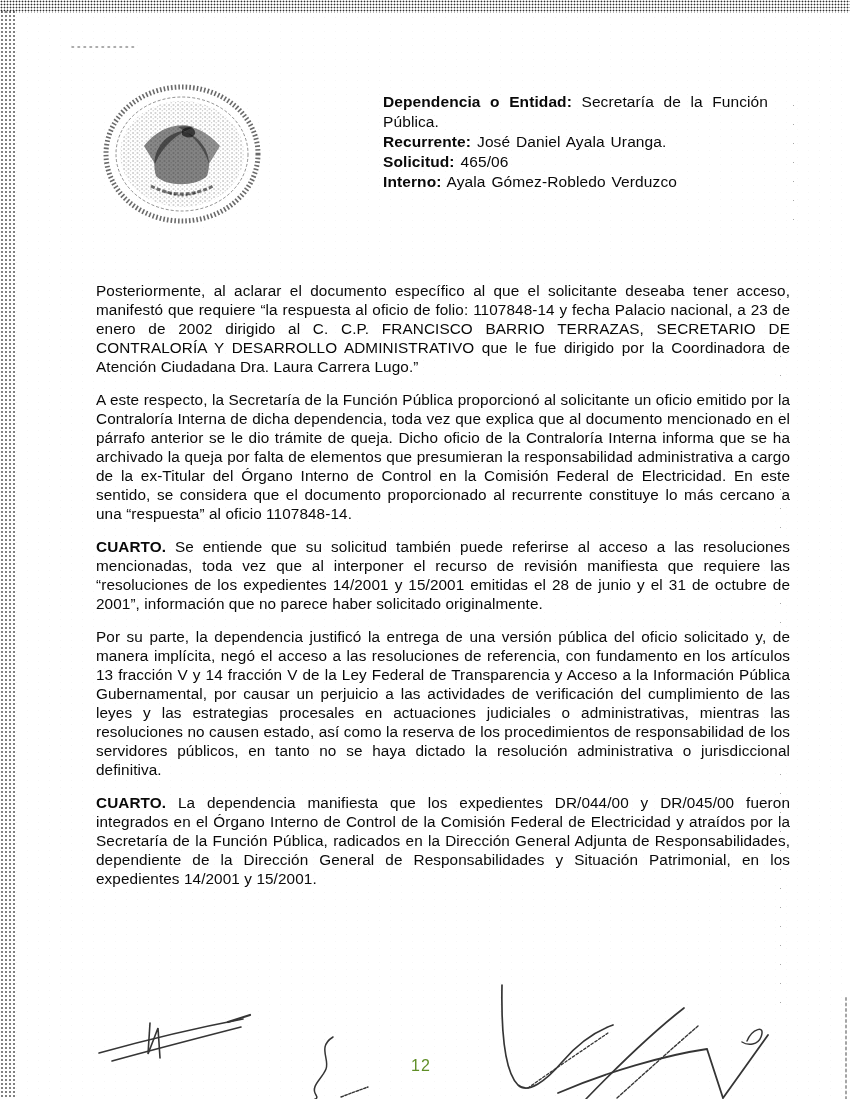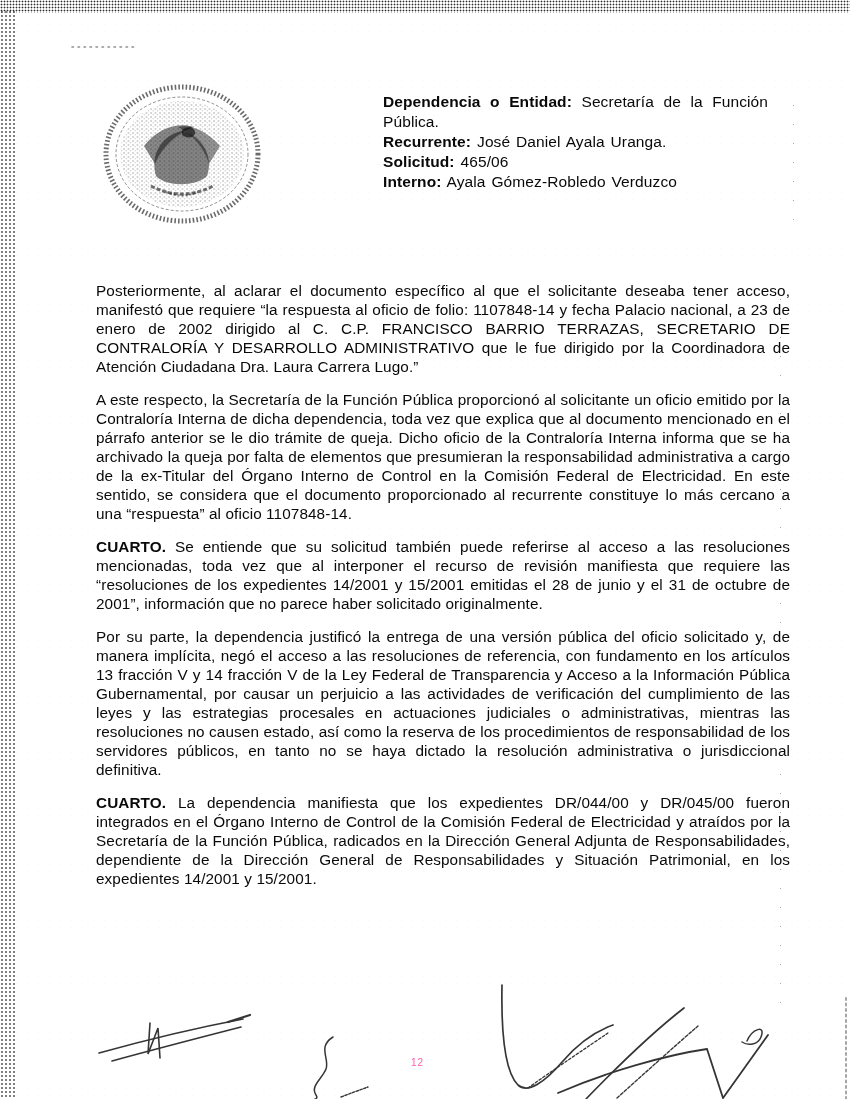--- a/index.html
+++ b/index.html
@@ -54,21 +54,21 @@
   .body-text{
     position:absolute;left:96px;top:281px;width:694px;
     font-size:15.3px;line-height:19px;
     text-align:justify;letter-spacing:.1px;
   }
   .body-text p{margin:0 0 14px 0;}
   .body-text .lead{font-weight:bold;}
   
   .page-number{
     position:absolute;left:411px;top:1057px;
-    font-size:10px;letter-spacing:1px;color:#ec4899;opacity:.85;
+    font-size:16px;letter-spacing:1px;color:#4d7c0f;opacity:.85;
   }
   .marks{position:absolute;inset:0;pointer-events:none;}
 </style>
 </head>
 <body>
 
 <div class="page">
 
   <div class="band-top"></div>
   <div class="band-left"></div>

